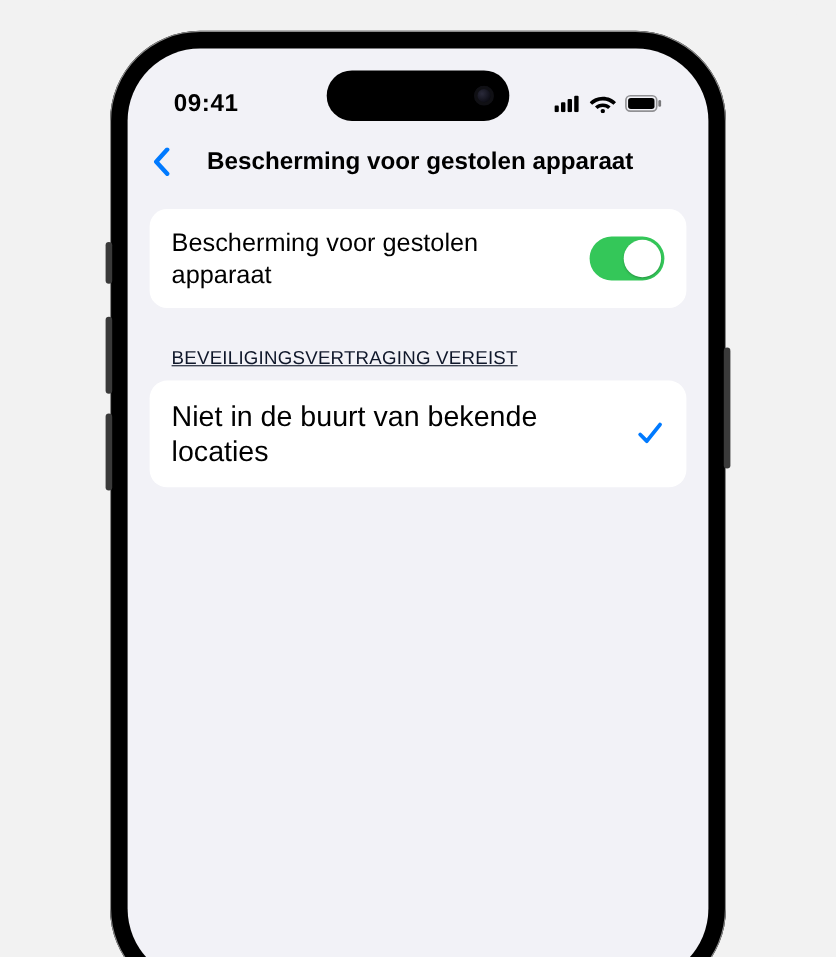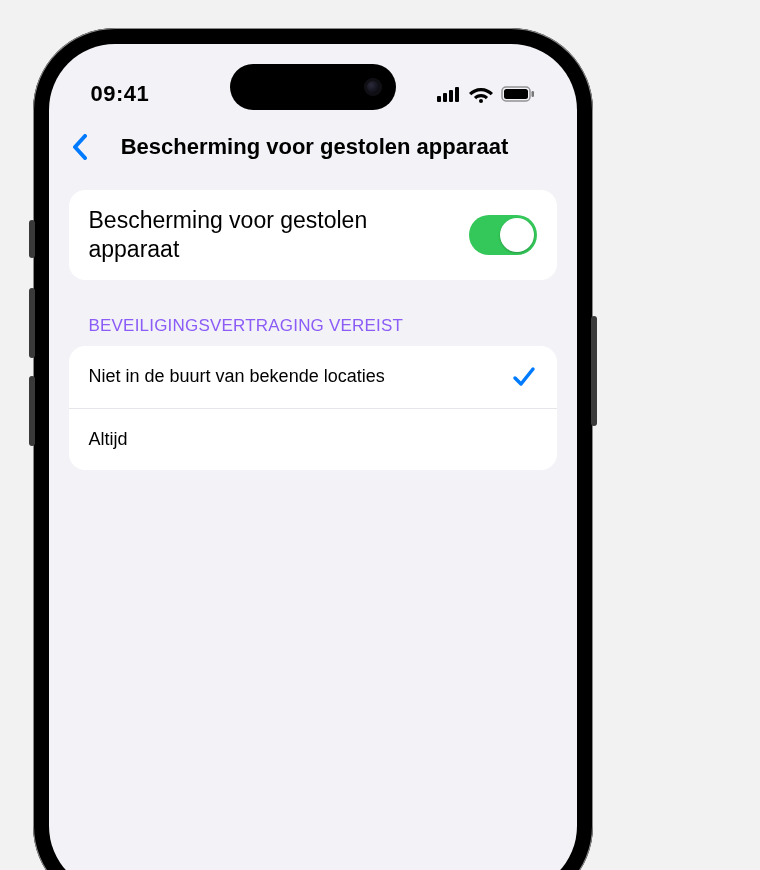--- a/index.html
+++ b/index.html
@@ -13,20 +13,21 @@
       justify-content: center;
       overflow: hidden;
     }
     .page-wrap {
       width: 695px;
       height: 870px;
       border-radius: 28px;
       background: #f2f2f2;
       padding-top: 28px;
       display: flex;
+      justify-content: center;
     }
     .phone {
       width: 560px;
       height: 880px;
       background: #000;
       border-radius: 82px;
       padding: 8px;
       box-shadow: 0 0 0 1px #8a8a8a inset;
       position: relative;
     }
@@ -114,21 +115,21 @@
     }
     .row {
       display: flex;
       align-items: center;
       padding: 16px 20px;
       min-height: 62px;
     }
     .row + .row { border-top: 1px solid #e5e5ea; }
     .row-label {
       flex: 1;
-      font-size: 18px;
+      font-size: 26px;
       color: #000;
       line-height: 1.25;
     }
     .check {
       width: 26px; height: 26px;
       display: flex; align-items: center; justify-content: center;
     }
 
     .toggle-row .row-label { font-size: 23px; padding-right: 12px; }
 
@@ -150,24 +151,25 @@
 
     .footer-text {
       color: #808085;
       font-size: 18px;
       line-height: 1.35;
       padding: 12px 20px 0 20px;
     }
     .footer-text .link { color: #007aff; }
 
     .section-header {
-      color: #8b5cf6;
+      color: #0f172a;
       font-size: 17px;
       letter-spacing: 0.2px;
       padding: 36px 20px 10px 20px;
+      text-decoration: underline;
     }
   </style>
 </head>
 <body>
 
 <div class="page-wrap">
   <div class="phone">
     <div class="side-btn side-left-1"></div>
     <div class="side-btn side-left-2"></div>
     <div class="side-btn side-left-3"></div>
@@ -230,23 +232,20 @@
           <div class="section-header">BEVEILIGINGSVERTRAGING VEREIST</div>
           <div class="card">
             <div class="row">
               <div class="row-label">Niet in de buurt van bekende locaties</div>
               <div class="check">
                 <svg width="24" height="22" viewBox="0 0 24 22">
                   <path d="M3 12 L9 18 L21 3" fill="none" stroke="#007aff" stroke-width="3.5" stroke-linecap="round" stroke-linejoin="round"></path>
                 </svg>
               </div>
             </div>
-            <div class="row">
-              <div class="row-label">Altijd</div>
-            </div>
           </div>
 
         </div>
 
       </div>
     </div>
   </div>
 </div>
 
 </body></html>

